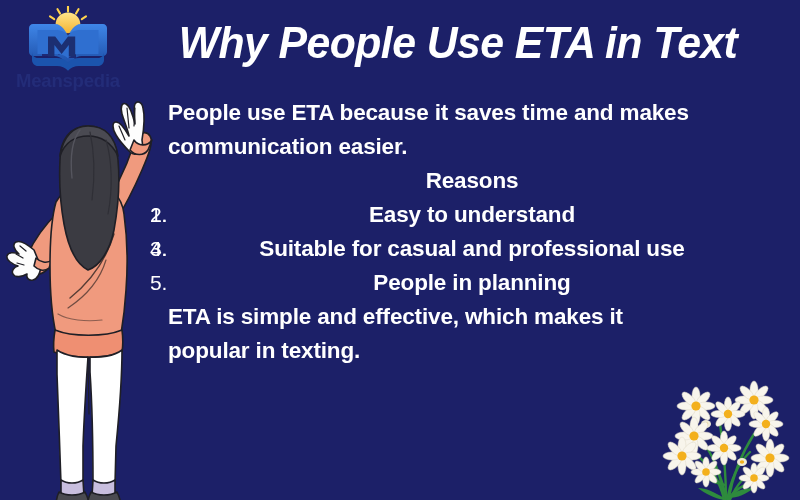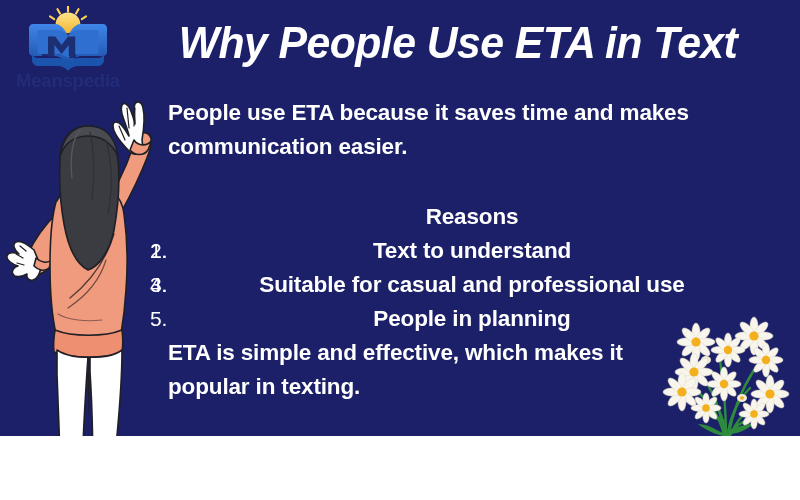--- a/index.html
+++ b/index.html
@@ -4,21 +4,21 @@
 <title>Why People Use ETA in Text</title>
 <style>
   html, body {
     margin: 0;
     padding: 0;
     background: #ffffff;
   }
   #canvas {
     position: relative;
     width: 800px;
-    height: 436px;
+    height: 500px;
     overflow: hidden;
     background: #1c2068;
     font-family: "Liberation Sans", sans-serif;
     -webkit-font-smoothing: antialiased;
   }
 
   
   #logo {
     position: absolute;
     left: 8px;
@@ -72,21 +72,21 @@
     width: 608px;
     text-align: center;
     color: #ffffff;
     font-size: 22.5px;
     font-weight: bold;
     line-height: 34px;
     letter-spacing: -0.15px;
   }
   .para { text-align: left; }
   .para-line { display: block; }
-  .section-head { text-align: center; margin-top: 36px; }
+  .section-head { text-align: center; }
 
   #reason-list {
     list-style: none;
     margin: 0;
     padding: 0;
     counter-reset: r;
   }
   #reason-list li {
     position: relative;
     text-align: center;
@@ -243,21 +243,21 @@
     </div>
 
     <div class="section-head">Reasons</div>
 
     <ol id="reason-list">
       <li>
         <span class="num">1.</span>
       </li>
       <li>
         <span class="num">2.</span>
-        <span>Text to understand</span>
+        <span>Easy to understand</span>
       </li>
       <li>
         <span class="num">3.</span>
       </li>
       <li>
         <span class="num">4.</span>
         <span>Suitable for casual and professional use</span>
       </li>
       <li>
         <span class="num">5.</span>

